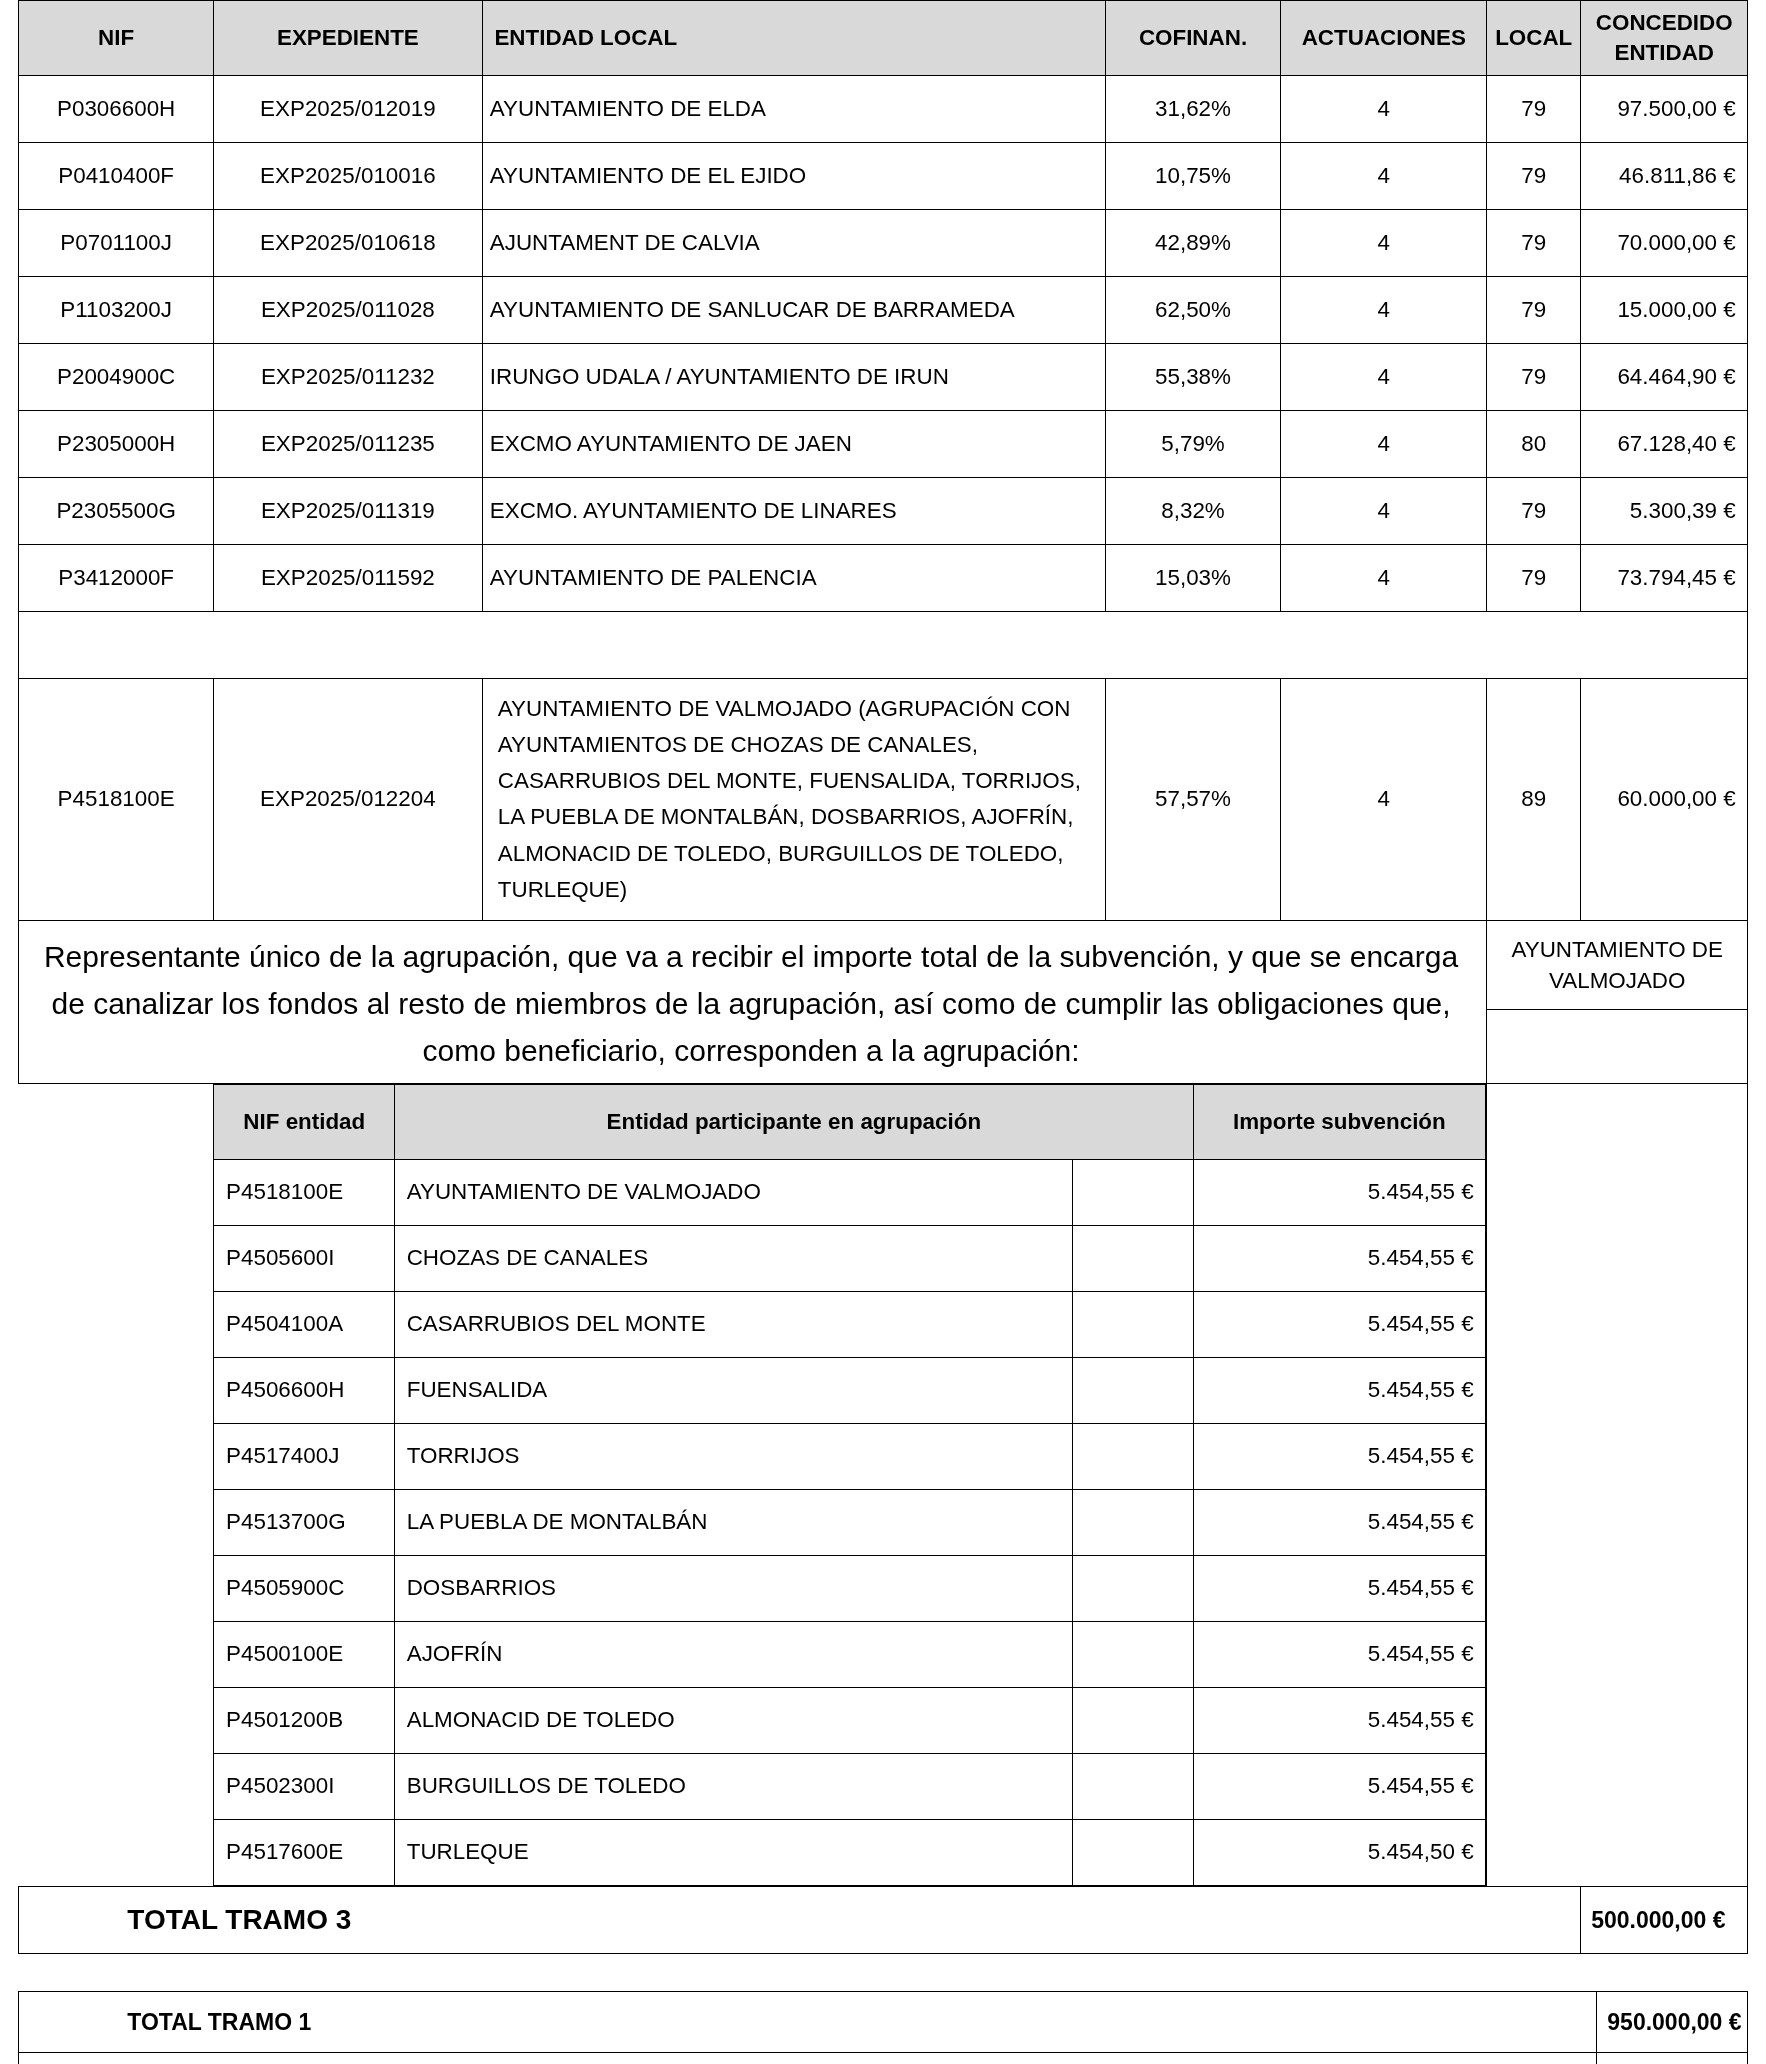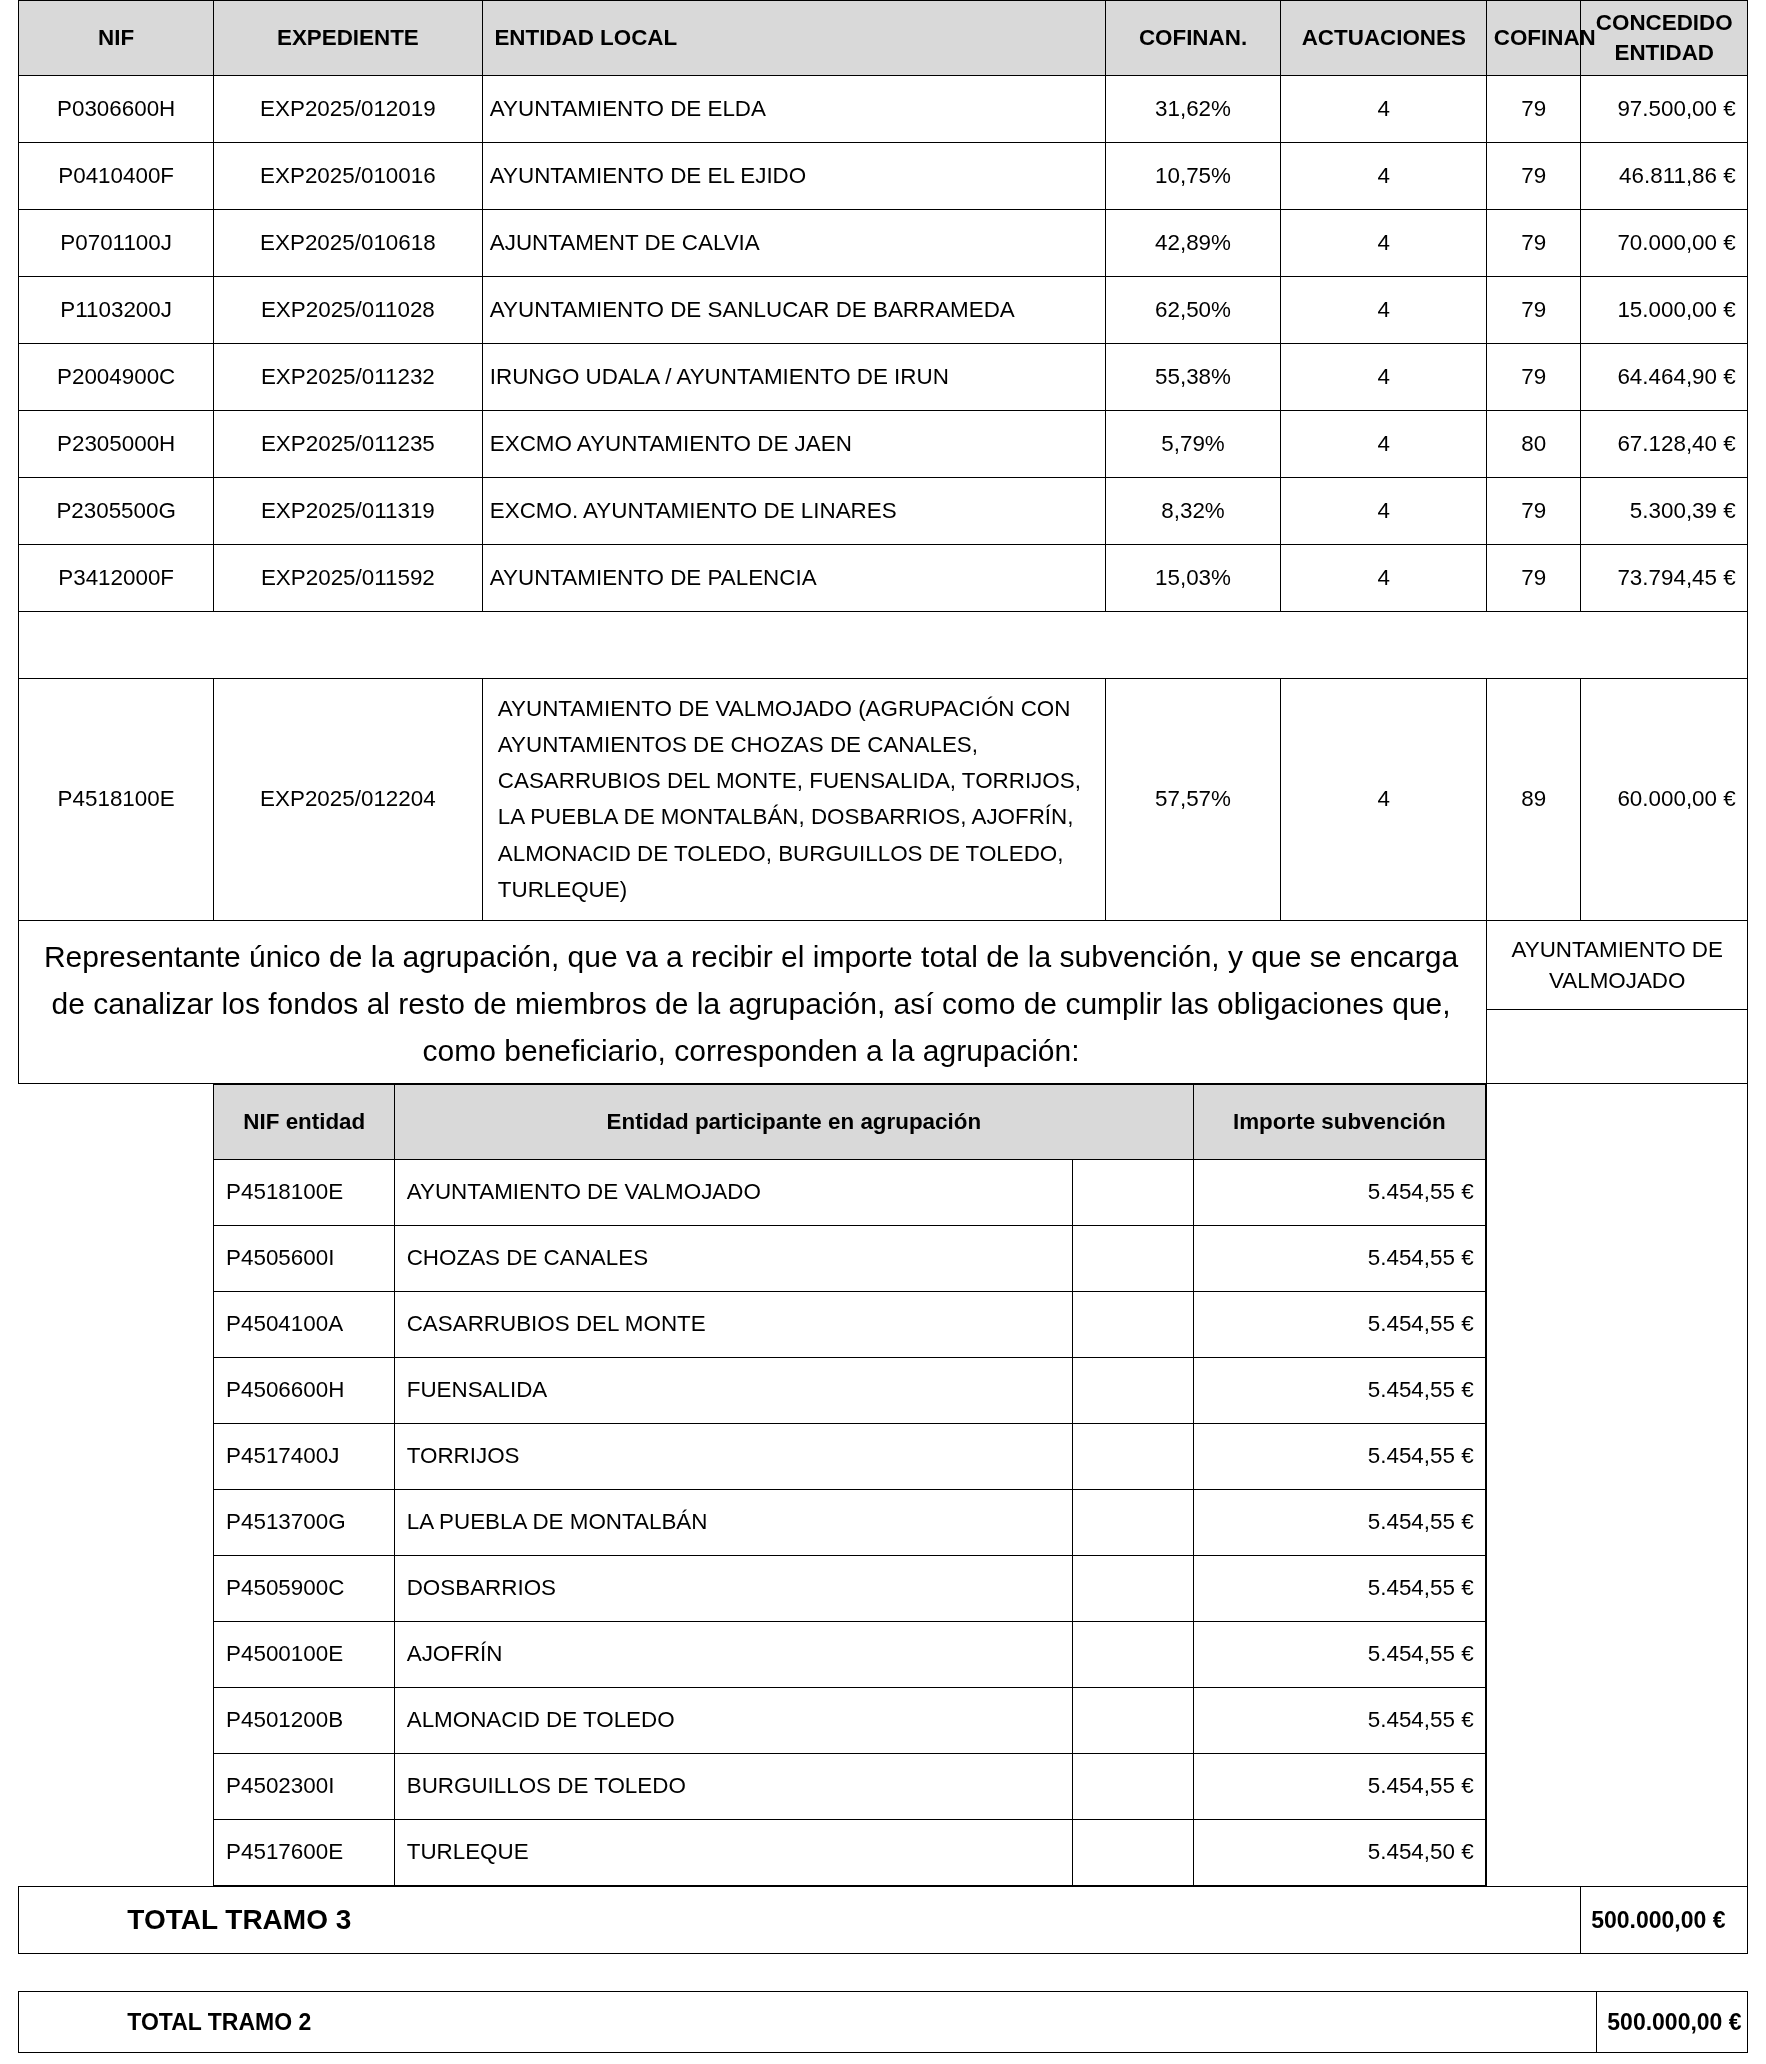--- a/index.html
+++ b/index.html
@@ -170,21 +170,21 @@
         <col class="c-pun">
         <col class="c-con">
     </colgroup>
     <thead>
       <tr>
         <th>NIF</th>
         <th>EXPEDIENTE</th>
         <th class="left">ENTIDAD LOCAL</th>
         <th>COFINAN.</th>
         <th>ACTUACIONES</th>
-        <th>COFINAN</th>
+        <th>LOCAL</th>
         <th>CONCEDIDO ENTIDAD</th>
       </tr>
     </thead>
     <tbody>
 
       <tr>
         <td class="cell-ctr">P0306600H</td>
         <td class="cell-ctr">EXP2025/012019</td>
         <td class="cell-left">AYUNTAMIENTO DE ELDA</td>
         <td class="cell-ctr">31,62%</td>
@@ -384,20 +384,24 @@
     </tbody>
   </table>
 
   <table class="t-totals">
     <colgroup>
         <col class="tc-lbl">
         <col class="tc-val">
       </colgroup>
     <tbody>
       <tr>
+        <td class="lbl">TOTAL TRAMO 1</td>
+        <td class="val">950.000,00 €</td>
+      </tr>
+      <tr>
         <td class="lbl">TOTAL TRAMO 2</td>
         <td class="val">500.000,00 €</td>
       </tr>
 
     </tbody>
   </table>
 
 </div>
 
 

